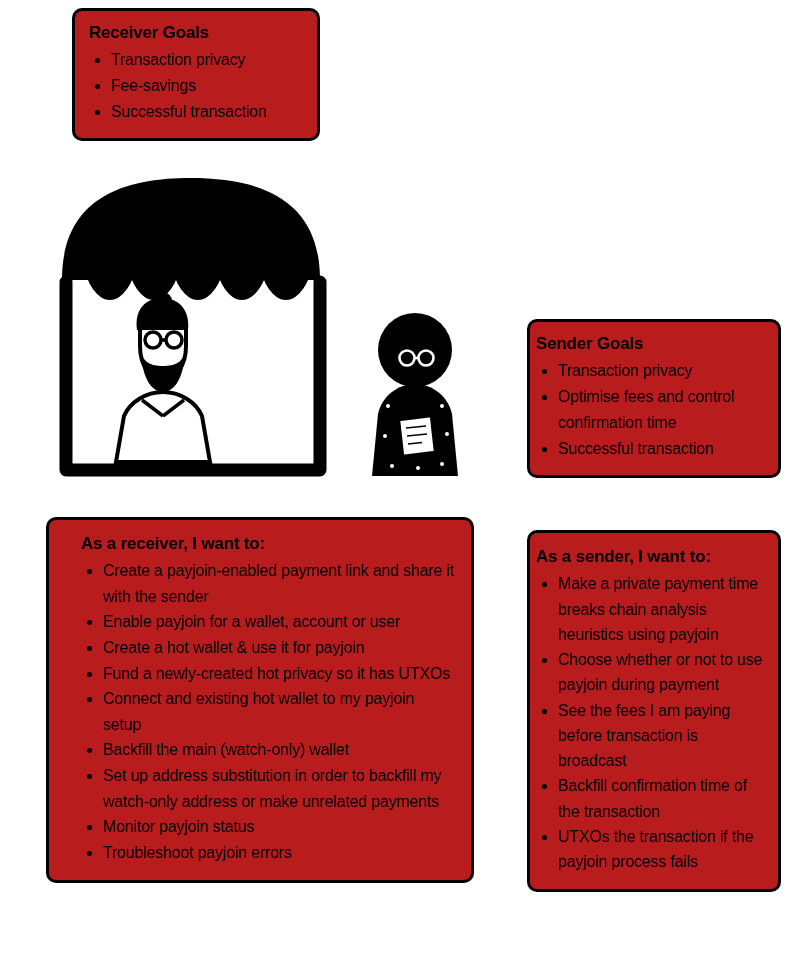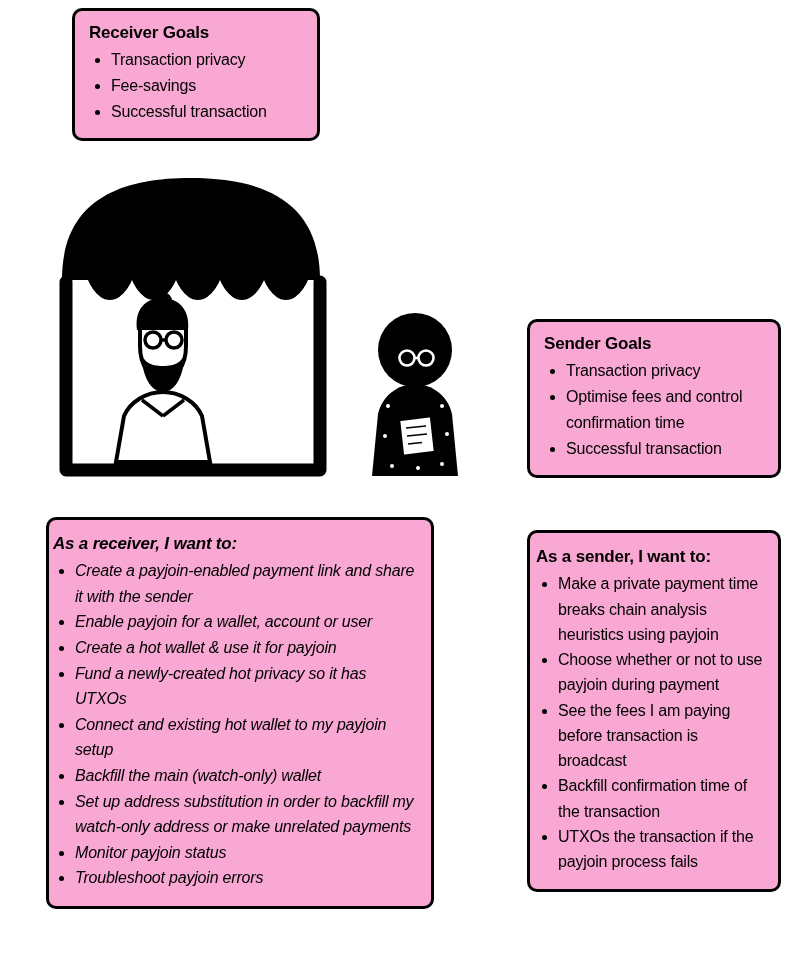--- a/index.html
+++ b/index.html
@@ -12,21 +12,21 @@
     height: 954px;
     position: relative;
     font-family: "Liberation Sans", sans-serif;
     color: #000000;
     overflow: hidden;
   }
 
   
   .card {
     position: absolute;
-    background: #f9a8d4;
+    background: #b91c1c;
     border: 3px solid #000000;
     border-radius: 10px;
     box-sizing: border-box;
   }
   .card::after {
     
     content: "";
     position: absolute;
     left: 7px;
     top: 7px;
@@ -58,28 +58,27 @@
   #receiver-goals-card {
     left: 72px;
     top: 8px;
     width: 248px;
     padding: 11px 14px 13px 14px;
   }
   #sender-goals-card {
     left: 527px;
     top: 319px;
     width: 254px;
-    padding: 11px 14px 13px 14px;
+    padding: 11px 14px 13px 6px;
   }
   #receiver-stories-card {
     left: 46px;
     top: 517px;
-    width: 388px;
-    padding: 13px 16px 15px 4px;
-    font-style: italic;
+    width: 428px;
+    padding: 13px 16px 15px 32px;
   }
   #sender-stories-card {
     left: 527px;
     top: 530px;
     width: 254px;
     padding: 13px 14px 15px 6px;
   }
   #receiver-stories-card li { line-height: 1.6; }
   #sender-stories-card li { line-height: 1.58; }
 

